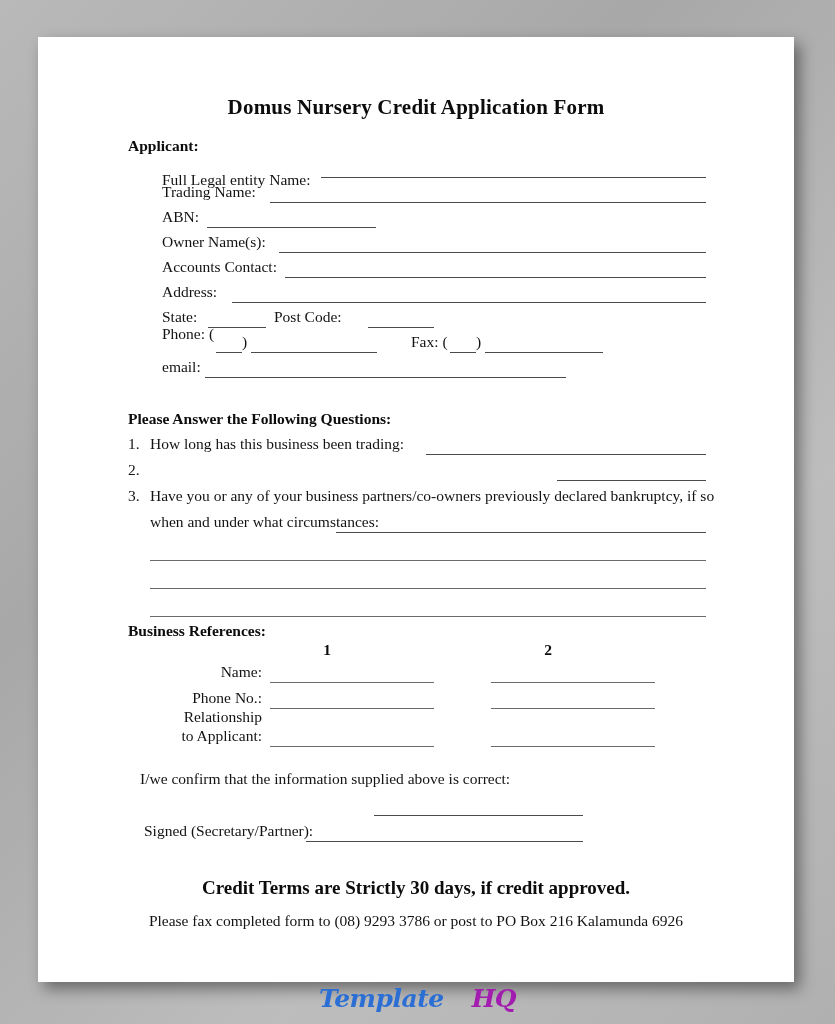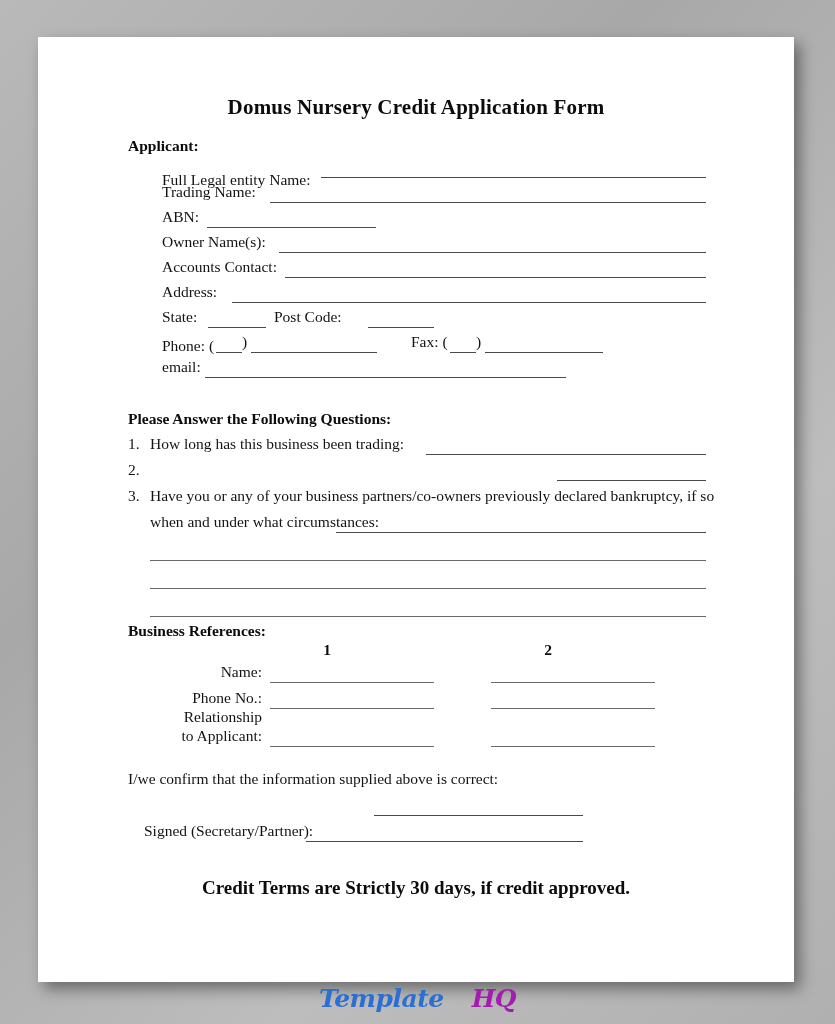--- a/index.html
+++ b/index.html
@@ -156,21 +156,21 @@
     <div class="rule" style="left:247px; top:240px; width:421px;"></div>
 
     <div class="lbl" style="left:124px; top:246px;">Address:</div>
     <div class="rule" style="left:194px; top:265px; width:474px;"></div>
 
     <div class="lbl" style="left:124px; top:271px;">State:</div>
     <div class="rule" style="left:170px; top:290px; width:58px;"></div>
     <div class="lbl" style="left:236px; top:271px;">Post Code:</div>
     <div class="rule" style="left:330px; top:290px; width:66px;"></div>
 
-    <div class="lbl" style="left:124px; top:300px;">Phone: (</div>
+    <div class="lbl" style="left:124px; top:288px;">Phone: (</div>
     <div class="rule" style="left:178px; top:315px; width:26px;"></div>
     <div class="lbl" style="left:204px; top:296px;">)</div>
     <div class="rule" style="left:213px; top:315px; width:126px;"></div>
 
     <div class="lbl" style="left:373px; top:296px;">Fax: (</div>
     <div class="rule" style="left:412px; top:315px; width:26px;"></div>
     <div class="lbl" style="left:438px; top:296px;">)</div>
     <div class="rule" style="left:447px; top:315px; width:118px;"></div>
 
     <div class="lbl" style="left:124px; top:321px;">email:</div>
@@ -205,27 +205,28 @@
 
     <div class="lbl-r" style="left:80px; top:652px; width:144px;">Phone No.:</div>
     <div class="rule-thin" style="left:232px; top:671px; width:164px;"></div>
     <div class="rule-thin" style="left:453px; top:671px; width:164px;"></div>
 
     <div class="lbl-r" style="left:80px; top:671px; width:144px;">Relationship</div>
     <div class="lbl-r" style="left:80px; top:690px; width:144px;">to Applicant:</div>
     <div class="rule-thin" style="left:232px; top:709px; width:164px;"></div>
     <div class="rule-thin" style="left:453px; top:709px; width:164px;"></div>
 
-    <div class="lbl" style="left:90px; top:733px;">I/we confirm that the information supplied above is correct:</div>
+    <div class="lbl" style="left:102px; top:733px;">I/we confirm that the information supplied above is correct:</div>
 
     <div class="rule" style="left:336px; top:778px; width:209px;"></div>
 
     <div class="lbl" style="left:106px; top:785px;">Signed (Secretary/Partner):</div>
     <div class="rule" style="left:268px; top:804px; width:277px;"></div>
 
     <div class="credit-terms">Credit Terms are Strictly 30 days, if credit approved.</div>
+    <div class="fax-note">Please fax completed form to (08) 9293 3786 or post to PO Box 216 Kalamunda 6926</div>
 
   </div>
 </div>
 
 <div class="logo">
   <span class="tpl">Template</span><span class="hq">HQ</span>
 </div>
 
 </body></html>

